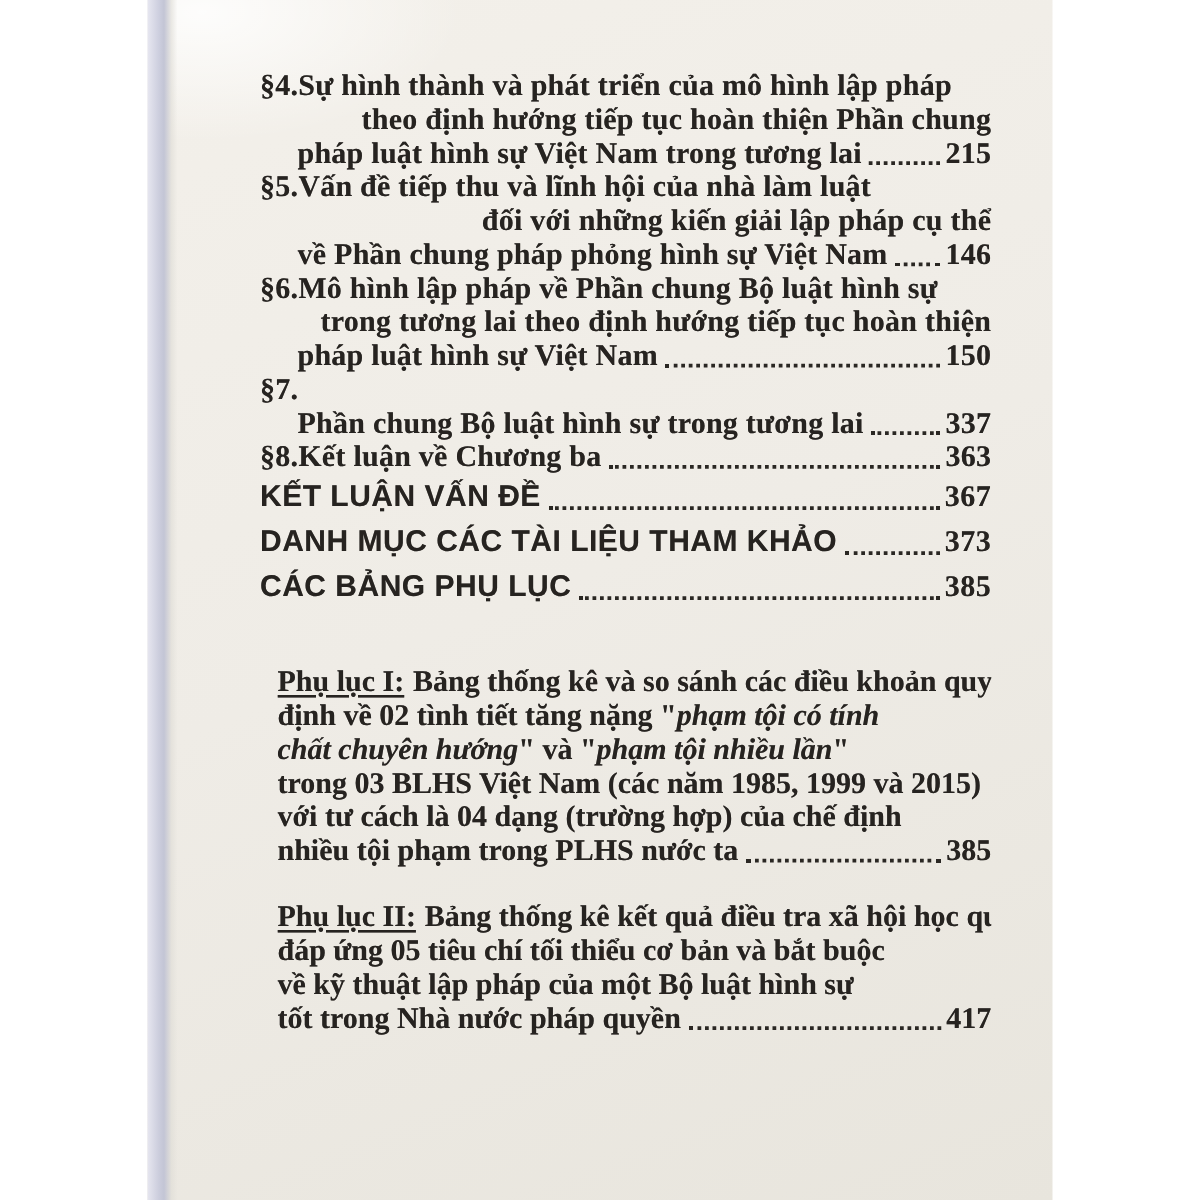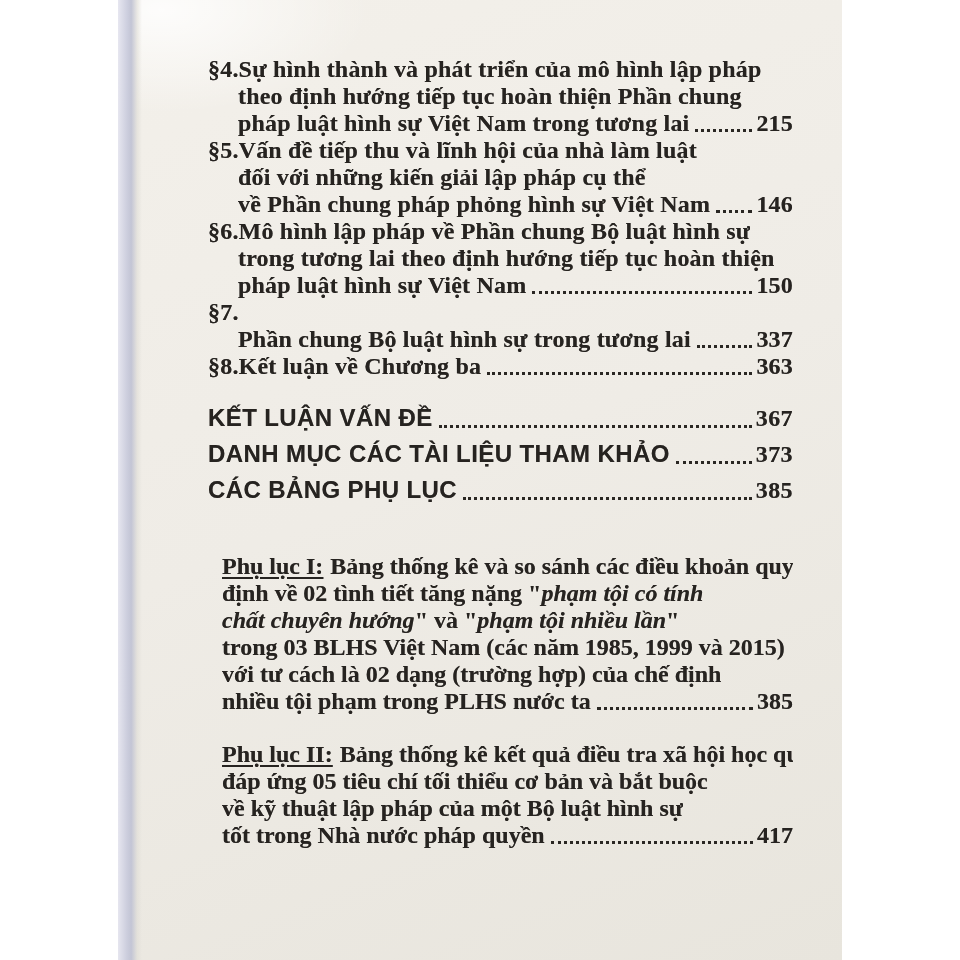--- a/index.html
+++ b/index.html
@@ -28,29 +28,29 @@
     background:linear-gradient(90deg,
       rgba(230,230,240,.95) 0%, rgba(200,202,220,.9) 38%,
       var(--edge) 55%, rgba(222,220,214,.6) 80%, rgba(222,220,214,0) 100%);
   }
   .content{position:relative;padding:56px 49px 0 90px;}
   
   .row{display:flex;align-items:baseline;}
   .sec{font-weight:bold;font-size:24px;line-height:27px;letter-spacing:.2px;
        text-shadow:0 0 .5px rgba(38,35,32,.55);}
   .lbl{flex:0 0 30px;white-space:nowrap;}
-  .cont{padding-left:30px;}
+  .cont{padding-left:30px;justify-content:flex-end;}
   .txt{flex:0 1 auto;white-space:nowrap;overflow:hidden;}
   .leader{flex:1 1 12px;min-width:12px;align-self:stretch;position:relative;margin:0 3px 0 6px;}
   .leader::after{content:"";position:absolute;left:0;right:1px;bottom:5px;
                  border-bottom:3px dotted #2a2723;}
   .pg{flex:0 0 auto;font-family:"Liberation Serif",serif;font-weight:bold;font-size:24px;
       text-shadow:0 0 .5px rgba(38,35,32,.55);}
   
-  .headings{margin-top:20px;}
+  .headings{}
   .headings .row{font-family:"Liberation Sans",sans-serif;font-weight:bold;
                  font-size:24px;line-height:36px;letter-spacing:.4px;
                  text-shadow:0 0 .5px rgba(38,35,32,.5);}
   .headings .leader::after{bottom:8px;}
   
   .appendices{padding-left:14px;margin-top:45px;}
   .appx{margin-top:12px;font-weight:bold;font-size:24px;line-height:27px;
         text-shadow:0 0 .5px rgba(38,35,32,.55);}
   .appx + .appx{margin-top:26px;}
   .applbl{text-decoration:underline;text-decoration-thickness:2px;text-underline-offset:3px;
@@ -140,21 +140,21 @@
           <div class="row">
             <span class="txt"><span class="seg">định về 02 tình tiết tăng nặng "</span><i class="seg">phạm tội có tính</i></span>
           </div>
           <div class="row">
             <span class="txt"><i class="seg">chất chuyên hướng</i><span class="seg">" và "</span><i class="seg">phạm tội nhiều lần</i><span class="seg">"</span></span>
           </div>
           <div class="row">
             <span class="txt"><span class="seg">trong 03 BLHS Việt Nam (các năm 1985, 1999 và 2015)</span></span>
           </div>
           <div class="row">
-            <span class="txt"><span class="seg">với tư cách là 02 dạng (trường hợp) của chế định</span></span>
+            <span class="txt"><span class="seg">với tư cách là 04 dạng (trường hợp) của chế định</span></span>
           </div>
           <div class="row">
             <span class="txt"><span class="seg">nhiều tội phạm trong PLHS nước ta</span></span>
             <span class="leader"></span>
             <span class="pg">385</span>
           </div>
         </div>
         <div class="appx">
           <div class="row">
             <span class="txt"><span class="applbl">Phụ lục II:</span><span class="seg">Bảng thống kê kết quả điều tra xã hội học qua</span></span>

